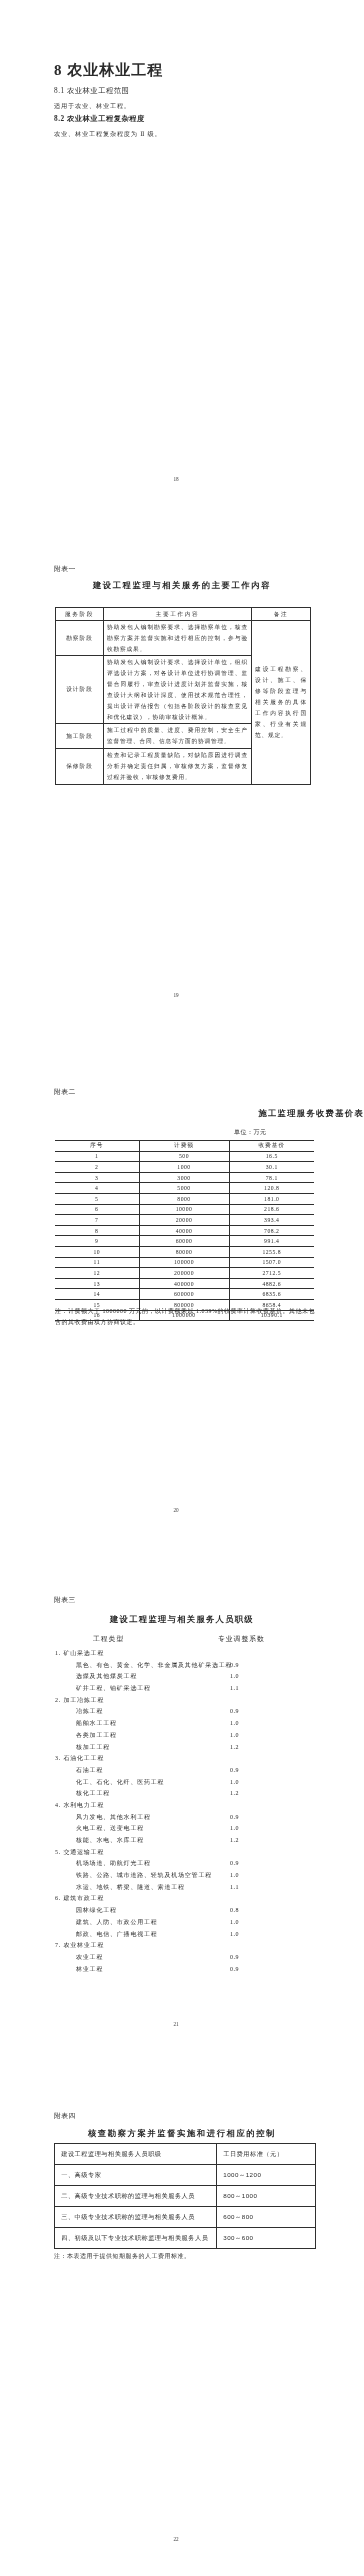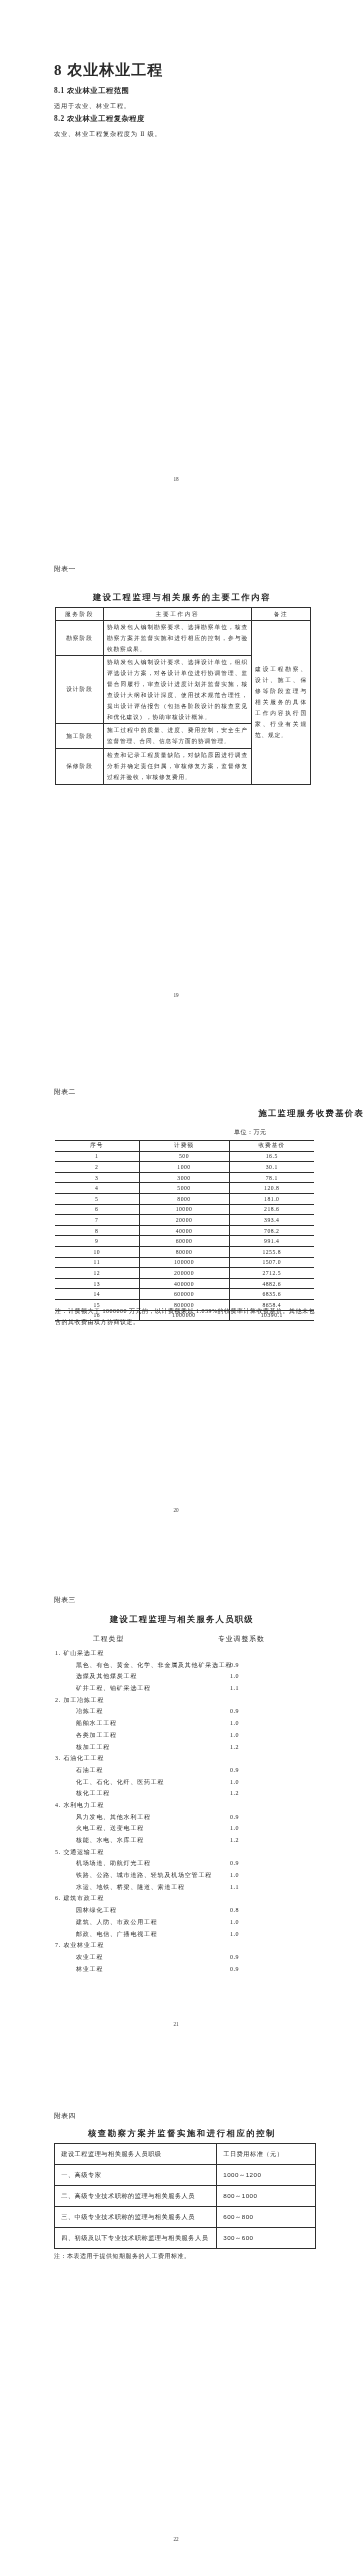--- a/index.html
+++ b/index.html
@@ -3,32 +3,32 @@
 <meta charset="utf-8">
 <style>
   html,body{margin:0;padding:0;background:#ffffff;}
   .page{
     position:relative;width:364px;height:2576px;margin:0 auto;background:#ffffff;
     font-family:"Liberation Serif","DejaVu Serif",serif;color:#2b2b2b;
   }
   .abs{position:absolute;}
   
   .h-main{left:54px;top:61px;font-size:15px;font-weight:bold;letter-spacing:1px;}
-  .h-sub1{left:54px;top:86px;font-size:7.3px;font-weight:bold;letter-spacing:0.5px;}
+  .h-sub1{left:54px;top:86px;font-size:7.3px;font-weight:normal;letter-spacing:0.5px;}
   .p-body1{left:54px;top:102px;font-size:6.2px;letter-spacing:0.8px;}
   .h-sub2{left:54px;top:114px;font-size:7.3px;font-weight:bold;letter-spacing:0.5px;}
   .p-body2{left:54px;top:130px;font-size:6.2px;letter-spacing:0.8px;}
   
   .pagenum{left:0;width:352px;text-align:center;font-size:5.2px;color:#3a3a3a;}
   #pn18{top:476px;} #pn19{top:992px;} #pn20{top:1507px;} #pn21{top:2021px;} #pn22{top:2536px;}
   
   .applabel{left:54px;font-size:6.8px;letter-spacing:0.5px;}
   .apptitle{left:0;width:364px;text-align:center;font-weight:bold;font-size:8.3px;letter-spacing:1.6px;
             font-family:"Liberation Sans","DejaVu Sans",sans-serif;}
-  #lab1{top:564px;} #title1{top:580px;margin-top:12px;}
+  #lab1{top:564px;} #title1{top:580px;}
   #lab2{top:1087px;} #title2{top:1108px;letter-spacing:1.3px;text-align:right;}
   #lab3{top:1595px;} #title3{top:1614px;letter-spacing:1.3px;}
   #lab4{top:2111px;} #title4{top:2128px;}
   
   #table1{top:607px;left:55px;width:254px;border-collapse:collapse;table-layout:fixed;
           font-size:5.7px;line-height:11px;}
   #table1 th,#table1 td{border:0.5px solid #2f2f2f;padding:0.5px 3.1px;letter-spacing:0.8px;}
   #table1 th{font-weight:normal;text-align:center;height:11px;letter-spacing:1.6px;}
   #table1 td.stage{text-align:center;vertical-align:middle;letter-spacing:1px;}
   #table1 td.content{text-align:justify;vertical-align:middle;}

